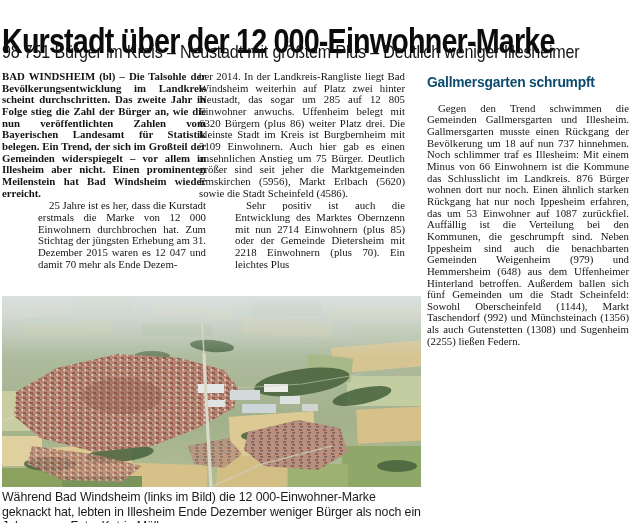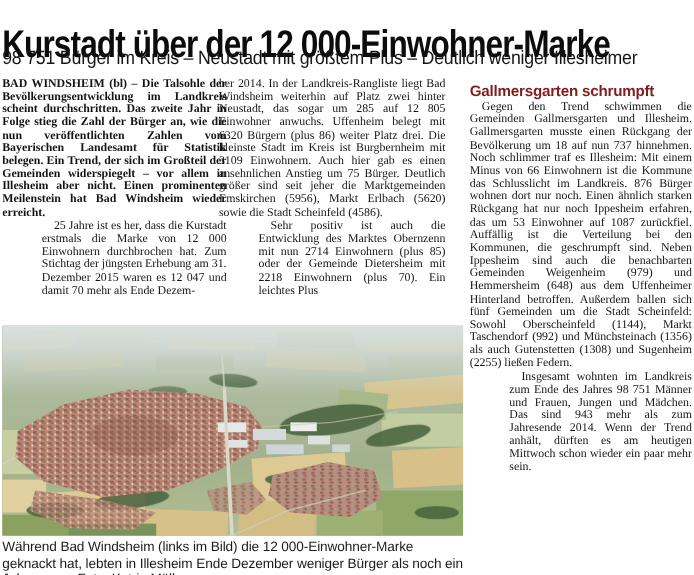--- a/index.html
+++ b/index.html
@@ -19,21 +19,21 @@
   .col{position:absolute;top:71px;font-size:10.8px;line-height:11.65px;
     text-align:justify;overflow:hidden;color:#141414;}
   .col p{margin:0;text-indent:11px;}
   .col p.lead{font-weight:700;text-indent:0;}
   .col p.noindent{text-indent:0;}
   .col p + p{margin-top:1px;margin-left:36px;}
   #col1{left:2px;width:204px;height:223px;}
   #col2{left:199px;width:206px;height:221px;}
   #col3{left:427px;width:202px;height:452px;}
   .section-subhead{font-family:"Liberation Sans",sans-serif;font-weight:700;
-    font-size:13.8px;margin:6px 0 3px 0;text-align:left;color:#7f1d1d;
+    font-size:13.8px;margin:6px 0 14px 0;text-align:left;color:#0c4a6e;
     letter-spacing:-0.2px;}
 
   .photo{position:absolute;left:2px;top:296px;width:419px;height:191px;
     overflow:hidden;background:#aebdab;}
   .photo svg{display:block;}
 
   .caption{position:absolute;left:2px;top:490px;width:421px;
     font-family:"Liberation Sans",sans-serif;font-size:12.4px;
     line-height:14.6px;color:#1b1b1b;letter-spacing:-0.1px;}
   .credit{white-space:nowrap;padding-left:9px;}
@@ -53,21 +53,20 @@
   </div>
 
   <div class="col" id="col2">
     <p class="noindent">ber 2014. In der Landkreis-Rangliste liegt Bad Windsheim weiterhin auf Platz zwei hinter Neustadt, das sogar um 285 auf 12 805 Einwohner anwuchs. Uffenheim belegt mit 6320 Bürgern (plus 86) weiter Platz drei. Die kleinste Stadt im Kreis ist Burgbernheim mit 3109 Einwohnern. Auch hier gab es einen ansehnlichen Anstieg um 75 Bürger. Deutlich größer sind seit jeher die Marktgemeinden Emskirchen (5956), Markt Erlbach (5620) sowie die Stadt Scheinfeld (4586).</p>
     <p>Sehr positiv ist auch die Entwicklung des Marktes Obernzenn mit nun 2714 Einwohnern (plus 85) oder der Gemeinde Dietersheim mit 2218 Einwohnern (plus 70). Ein leichtes Plus</p>
   </div>
 
   <div class="col" id="col3">
     <h2 class="section-subhead">Gallmersgarten schrumpft</h2>
     <p>Gegen den Trend schwimmen die Gemeinden Gallmersgarten und Illesheim. Gallmersgarten musste einen Rückgang der Bevölkerung um 18 auf nun 737 hinnehmen. Noch schlimmer traf es Illesheim: Mit einem Minus von 66 Einwohnern ist die Kommune das Schlusslicht im Landkreis. 876 Bürger wohnen dort nur noch. Einen ähnlich starken Rückgang hat nur noch Ippesheim erfahren, das um 53 Einwohner auf 1087 zurückfiel. Auffällig ist die Verteilung bei den Kommunen, die geschrumpft sind. Neben Ippesheim sind auch die benachbarten Gemeinden Weigenheim (979) und Hemmersheim (648) aus dem Uffenheimer Hinterland betroffen. Außerdem ballen sich fünf Gemeinden um die Stadt Scheinfeld: Sowohl Oberscheinfeld (1144), Markt Taschendorf (992) und Münchsteinach (1356) als auch Gutenstetten (1308) und Sugenheim (2255) ließen Federn.</p>
-    <p>Insgesamt wohnten im Landkreis zum Ende des Jahres 98 751 Männer und Frauen, Jungen und Mädchen. Das sind 943 mehr als zum Jahresende 2014. Wenn der Trend anhält, dürften es am heutigen Mittwoch schon wieder ein paar mehr sein.</p>
   </div>
 
   <div class="photo">
     <svg width="419" height="191" viewBox="0 0 419 191">
       <defs>
         <linearGradient id="hazeG" x1="0" y1="0" x2="0" y2="1">
           <stop offset="0" stop-color="#c1ccc6"></stop>
           <stop offset="0.3" stop-color="#aebc9f"></stop>
           <stop offset="0.65" stop-color="#a2b18c"></stop>
           <stop offset="1" stop-color="#b3bd92"></stop>

